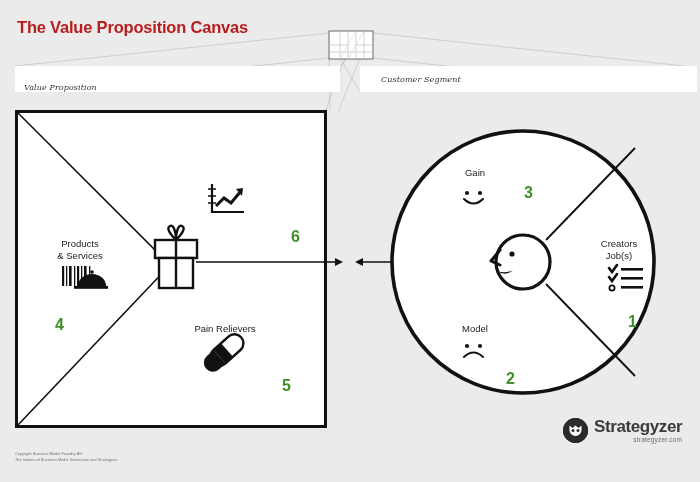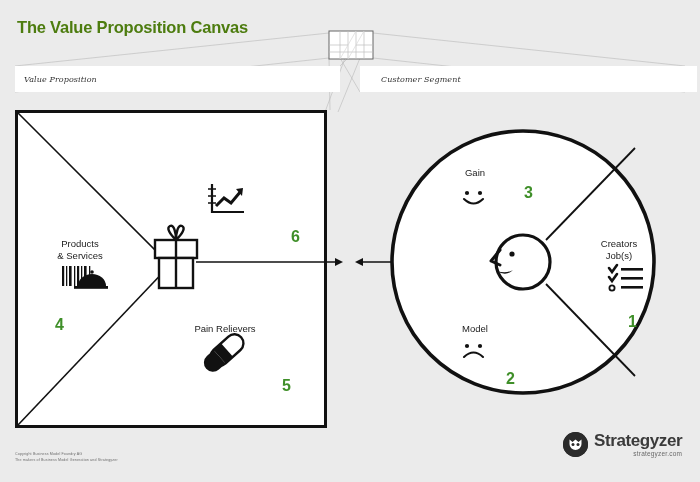--- a/index.html
+++ b/index.html
@@ -22,39 +22,39 @@
     height: 482px;
   }
   .abs { position: absolute; }
 
   
   #page-title {
     left: 17px; top: 18px;
     font-size: 16.5px;
     font-weight: bold;
     letter-spacing: -0.2px;
-    color: #4d7c0f;
+    color: #b91c1c;
   }
 
   
   .label-bar {
     background: #ffffff;
     height: 26px;
     display: flex;
     align-items: center;
   }
   .label-bar span {
     font-family: "DejaVu Serif", serif;
     font-style: italic;
     font-size: 8px;
     color: #333;
     padding-left: 9px;
     letter-spacing: 0.1px;
   }
-  #vp-label-bar { left: 15px; top: 66px; width: 325px; }
+  #vp-label-bar { left: 15px; top: 66px; width: 325px; align-items: flex-end; }
   #cs-label-bar { left: 360px; top: 66px; width: 325px; padding-left: 12px; }
 
   
   #vp-panel {
     left: 15px; top: 110px;
     width: 312px; height: 318px;
     background: #ffffff;
     border: 3px solid #111;
     box-sizing: border-box;
   }
@@ -105,21 +105,21 @@
   
   #copyright {
     left: 15px; top: 452px;
     font-size: 3.6px;
     line-height: 5.6px;
     color: #6d6d6d;
     font-family: "Liberation Sans", sans-serif;
     letter-spacing: 0.15px;
   }
   #logo-wrap {
-    left: 563px; top: 432px;
+    left: 563px; top: 418px;
     display: flex;
     align-items: center;
   }
   #logo-mark {
     width: 25px; height: 25px;
     border-radius: 50%;
     background: #2b2b2b;
     position: relative;
     flex: none;
   }

